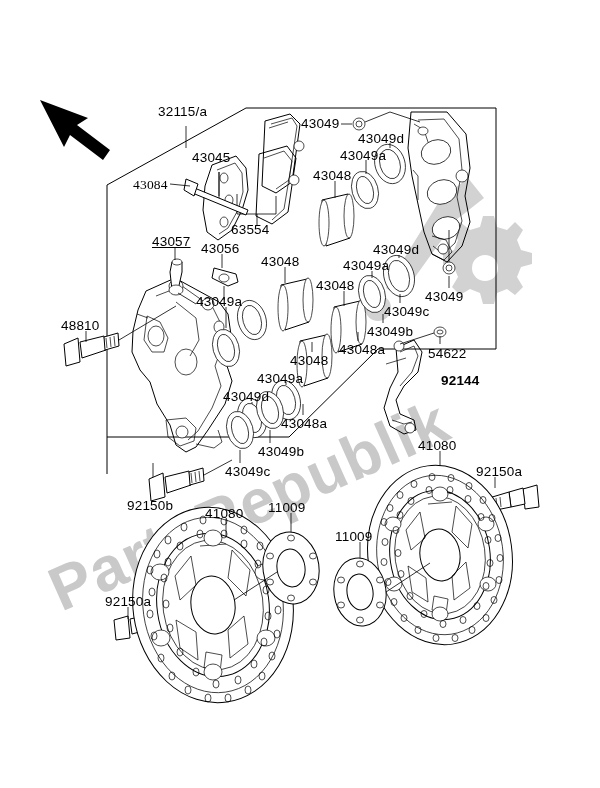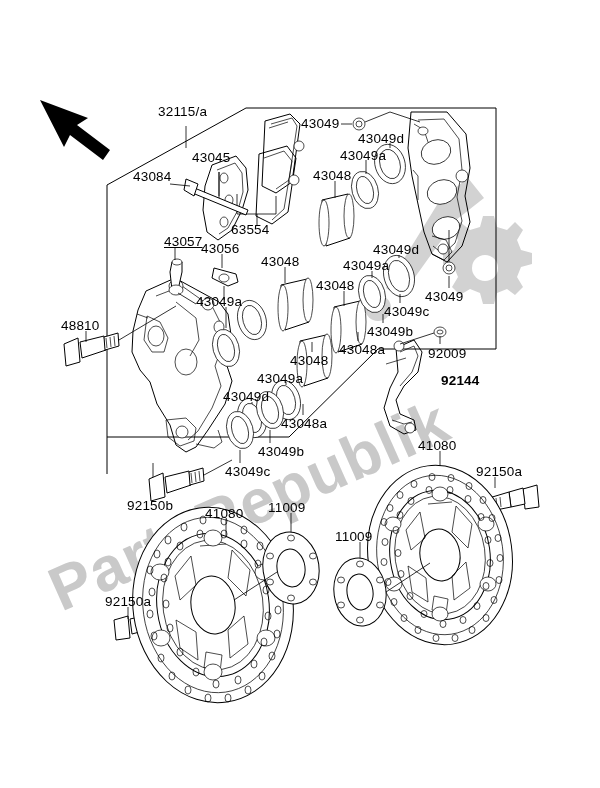--- a/index.html
+++ b/index.html
@@ -438,39 +438,39 @@
       <path d="M291 513 L291 532"></path>
       <path d="M128 607 L128 619"></path>
       <path d="M440 451 L440 466"></path>
       <path d="M495 477 L495 488"></path>
       <path d="M360 542 L360 558"></path>
     </g>
   </svg>
 
   <div class="lbl" style="left:158px;top:104px;">32115/a</div>
   <div class="lbl" style="left:192px;top:150px;text-align:center;">43045</div>
-  <div class="lbl" style="left:133px;top:169px;">43084</div>
+  <div class="lbl" style="left:133px;top:177px;font-family:Liberation Serif, serif;">43084</div>
   <div class="lbl" style="left:231px;top:222px;">63554</div>
   <div class="lbl" style="left:301px;top:116px;">43049</div>
   <div class="lbl" style="left:358px;top:131px;">43049d</div>
   <div class="lbl" style="left:340px;top:148px;">43049a</div>
   <div class="lbl" style="left:313px;top:168px;">43048</div>
   <div class="lbl" style="left:261px;top:254px;">43048</div>
   <div class="lbl" style="left:196px;top:294px;">43049a</div>
   <div class="lbl" style="left:316px;top:278px;">43048</div>
   <div class="lbl" style="left:343px;top:258px;">43049a</div>
   <div class="lbl" style="left:373px;top:242px;">43049d</div>
   <div class="lbl" style="left:425px;top:289px;">43049</div>
   <div class="lbl" style="left:384px;top:304px;">43049c</div>
   <div class="lbl" style="left:367px;top:324px;">43049b</div>
   <div class="lbl" style="left:339px;top:342px;">43048a</div>
   <div class="lbl" style="left:290px;top:353px;">43048</div>
-  <div class="lbl" style="left:428px;top:346px;">92009</div>
+  <div class="lbl" style="left:428px;top:346px;">54622</div>
   <div class="lbl" style="left:441px;top:373px;font-weight:bold;">92144</div>
-  <div class="lbl" style="left:164px;top:234px;text-decoration:underline;">43057</div>
+  <div class="lbl" style="left:152px;top:234px;text-decoration:underline;">43057</div>
   <div class="lbl" style="left:201px;top:241px;">43056</div>
   <div class="lbl" style="left:61px;top:318px;">48810</div>
   <div class="lbl" style="left:223px;top:389px;">43049d</div>
   <div class="lbl" style="left:257px;top:371px;">43049a</div>
   <div class="lbl" style="left:258px;top:444px;">43049b</div>
   <div class="lbl" style="left:225px;top:464px;">43049c</div>
   <div class="lbl" style="left:281px;top:416px;">43048a</div>
   <div class="lbl" style="left:127px;top:458px;margin-top:40px;">92150b</div>
   <div class="lbl" style="left:205px;top:506px;">41080</div>
   <div class="lbl" style="left:268px;top:500px;">11009</div>

